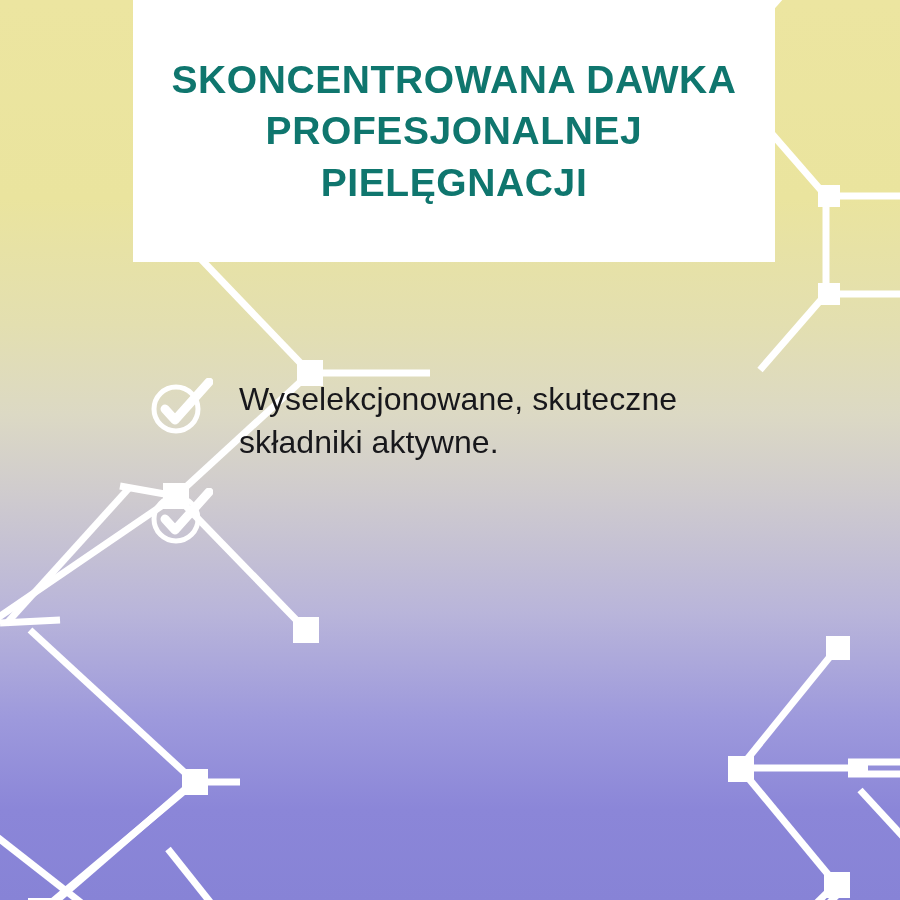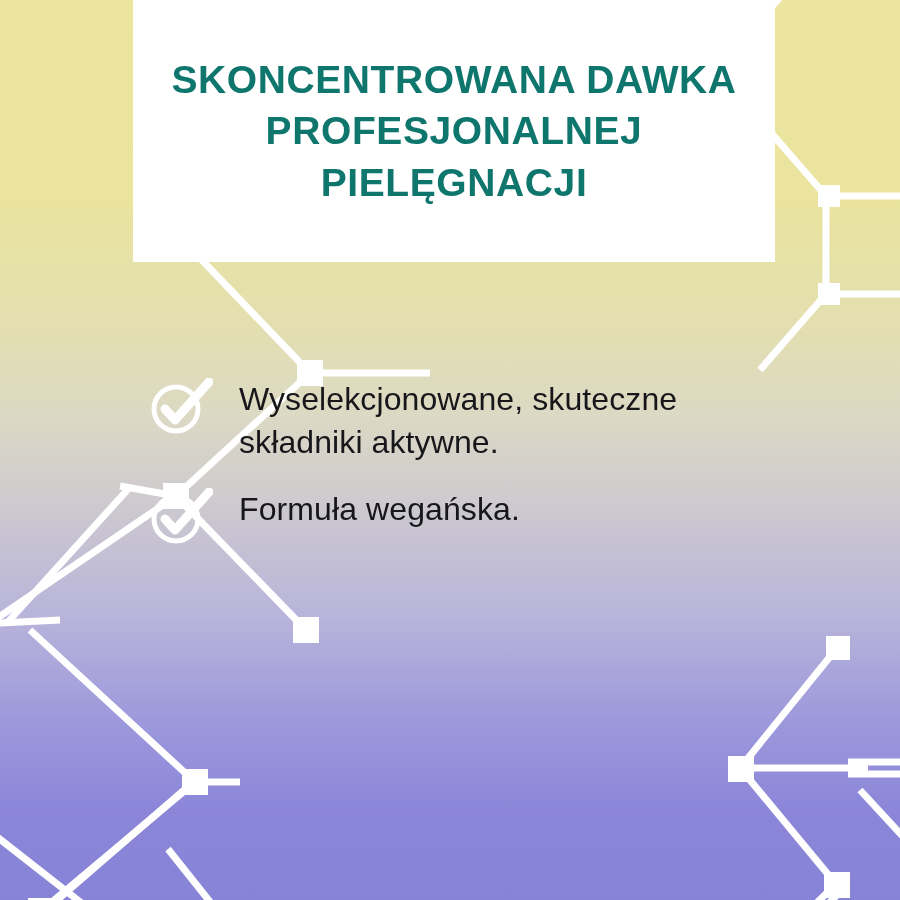--- a/index.html
+++ b/index.html
@@ -206,17 +206,16 @@
 
 
 
     <li class="benefit-item">
       <span class="check-badge">
         <svg viewBox="0 0 64 58" xmlns="http://www.w3.org/2000/svg" aria-hidden="true">
           <circle cx="27" cy="31" r="22" fill="none" stroke="#ffffff" stroke-width="5"></circle>
           <path d="M16 31 L26 42 L60 4" fill="none" stroke="#ffffff" stroke-width="9" stroke-linecap="round" stroke-linejoin="round"></path>
         </svg>
       </span>
-      <span class="benefit-text">Formuła wegańska.</span>
     </li>
 
   </ul>
 </div>
 
 </body></html>

